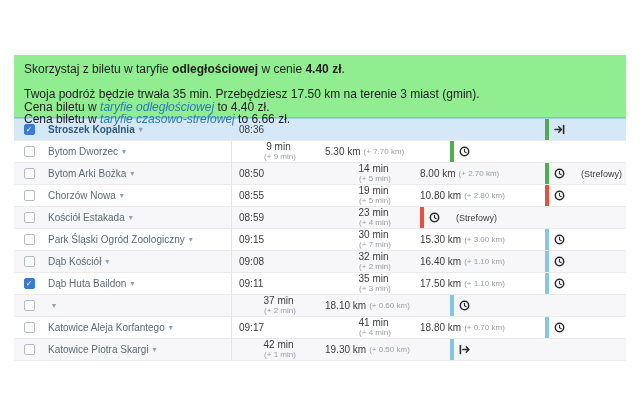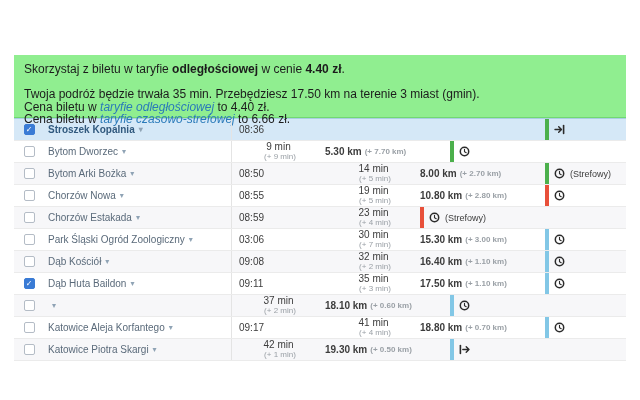--- a/index.html
+++ b/index.html
@@ -17,23 +17,23 @@
   .table{border-top:1px solid #a9cfe2;}
   .row{display:flex;align-items:center;height:21px;border-bottom:1px solid #ebebeb;background:#ffffff;font-size:10px;color:#3c3c3c;}
   .row.stripe{background:#f7f7f9;}
   .row.selected{background:#d5e8f7;}
   .cell{box-sizing:border-box;height:100%;display:flex;align-items:center;}
   .c-cb{width:30px;justify-content:center;}
   .c-name{width:188px;border-right:1px solid #e4e4e4;padding-left:4px;color:#5a6a7a;}
   .row.selected .c-name{color:#31597e;font-weight:bold;}
   .c-time{width:95px;padding-left:7px;}
   .c-dur{width:93px;flex-direction:column;}
-  .c-dist{width:125px;font-weight:bold;}
+  .c-dist{width:125px;}
   .c-strip{width:4px;align-self:stretch;}
-  .c-icon{flex:1;padding-left:5px;}
+  .c-icon{flex:1;padding-left:5px;gap:11px;}
   .caret{font-size:8px;color:#8fa3b5;margin-left:4px;}
   .delta{font-size:8px;color:#9aa0a6;margin-left:3px;}
   .strefowy{font-size:9px;color:#3c3c3c;margin-left:5px;}
 
   .checkbox{width:11px;height:11px;border:1px solid #b4bcc6;border-radius:2px;background:#fff;display:inline-flex;align-items:center;justify-content:center;font-size:8px;color:#fff;line-height:1;cursor:pointer;box-sizing:border-box;}
   .checkbox.checked{background:#3a7bd5;border-color:#3a7bd5;}
 
   .icn{width:11px;height:11px;display:inline-block;}
   .icn svg{display:block;}
 </style>
@@ -150,21 +150,21 @@
               <path d="M5.5 3.3v2.4l1.7 1" stroke="#2b2b2b" stroke-width="1.1" fill="none" stroke-linecap="round"></path>
             </svg>
           </span>
         </span>
       </div>
       <div class="row stripe">
         <span class="cell c-cb">
           <span class="checkbox"></span>
         </span>
         <span class="cell c-name">
-          <span>Chorzów Estakada</span>
+          <span>Kościół Estakada</span>
           <span class="caret">▾</span>
         </span>
         <span class="cell c-time">08:59</span>
         <span class="cell c-dur">
           <span>23 min</span>
           <span class="delta">(+ 4 min)</span>
         </span>
         <span class="cell c-strip" style="background: rgb(232, 80, 58);"></span>
         <span class="cell c-icon">
           <span class="icn">
@@ -177,21 +177,21 @@
         </span>
       </div>
       <div class="row">
         <span class="cell c-cb">
           <span class="checkbox"></span>
         </span>
         <span class="cell c-name">
           <span>Park Śląski Ogród Zoologiczny</span>
           <span class="caret">▾</span>
         </span>
-        <span class="cell c-time">03:06</span>
+        <span class="cell c-time">09:15</span>
         <span class="cell c-dur">
           <span>30 min</span>
           <span class="delta">(+ 7 min)</span>
         </span>
         <span class="cell c-dist">
           <span>15.30 km</span>
           <span class="delta">(+ 3.00 km)</span>
         </span>
         <span class="cell c-strip" style="background: rgb(130, 199, 230);"></span>
         <span class="cell c-icon">

